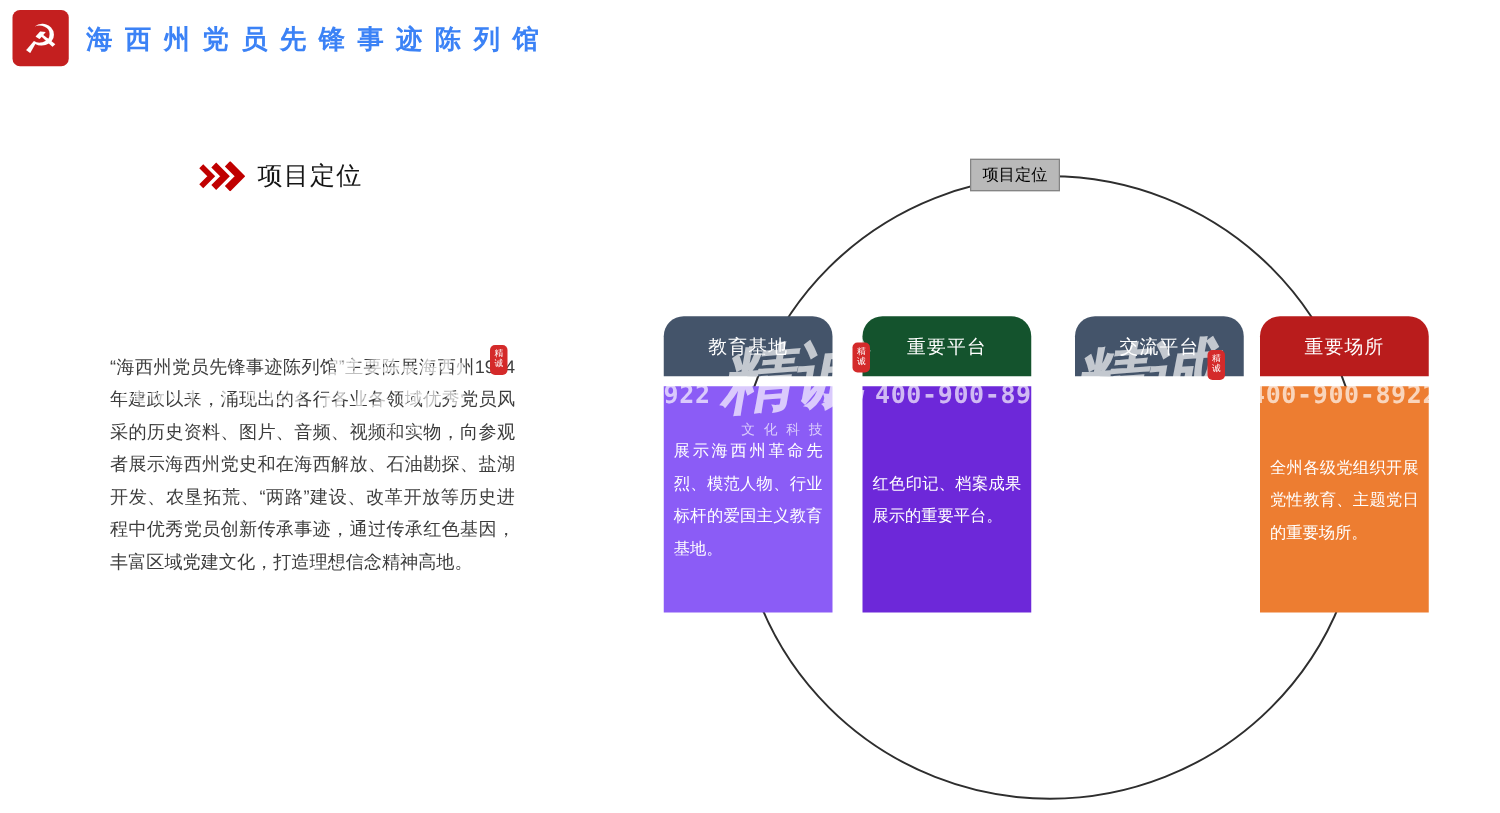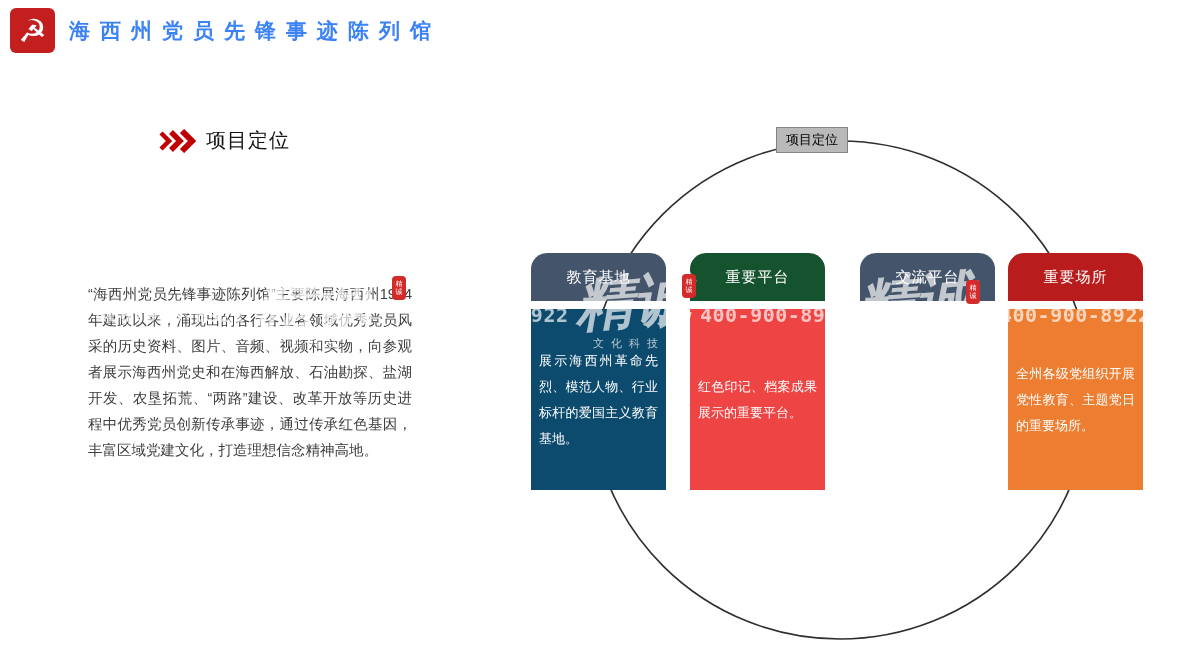--- a/index.html
+++ b/index.html
@@ -76,30 +76,30 @@
   </div>
 
   <p class="intro">“海西州党员先锋事迹陈列馆”主要陈展海西州1954年建政以来，涌现出的各行各业各领域优秀党员风采的历史资料、图片、音频、视频和实物，向参观者展示海西州党史和在海西解放、石油勘探、盐湖开发、农垦拓荒、“两路”建设、改革开放等历史进程中优秀党员创新传承事迹，通过传承红色基因，丰富区域党建文化，打造理想信念精神高地。</p>
 
   <div class="diagram-label">项目定位</div>
 
   <div class="card" style="left:531px">
     <div class="card-header" style="background: rgb(68, 84, 106);">
       <span>教育基地</span>
     </div>
-    <div class="card-body" style="background: #0c4a6e;">
+    <div class="card-body" style="background: #8b5cf6;">
       <p>展示海西州革命先烈、模范人物、行业标杆的爱国主义教育基地。</p>
     </div>
   </div>
 
   <div class="card" style="left:690px">
     <div class="card-header" style="background: #14532d;">
       <span>重要平台</span>
     </div>
-    <div class="card-body" style="background: #ef4444;">
+    <div class="card-body" style="background: #6d28d9;">
       <p>红色印记、档案成果展示的重要平台。</p>
     </div>
   </div>
 
   <div class="card" style="left:860px">
     <div class="card-header" style="background: rgb(68, 84, 106);">
       <span>交流平台</span>
     </div>
   </div>
 

